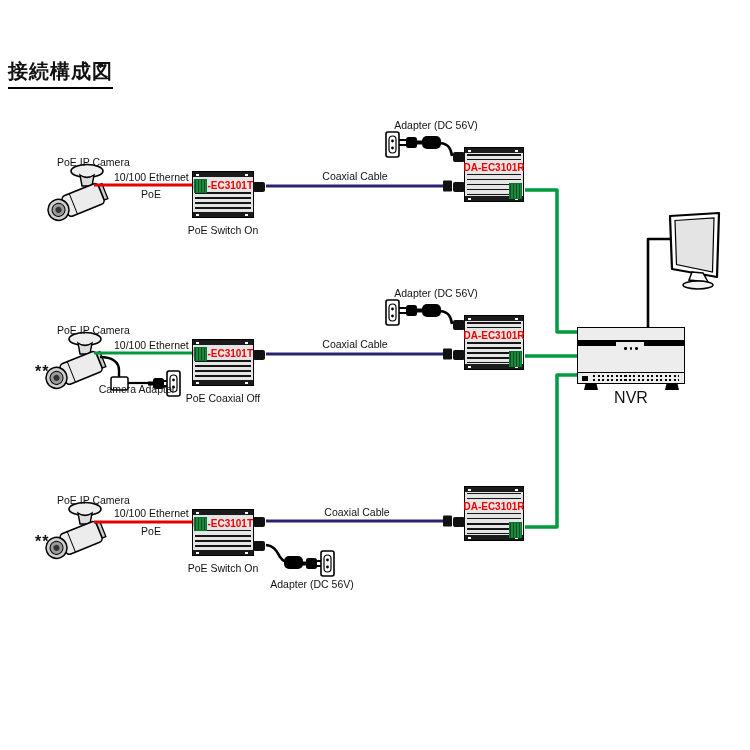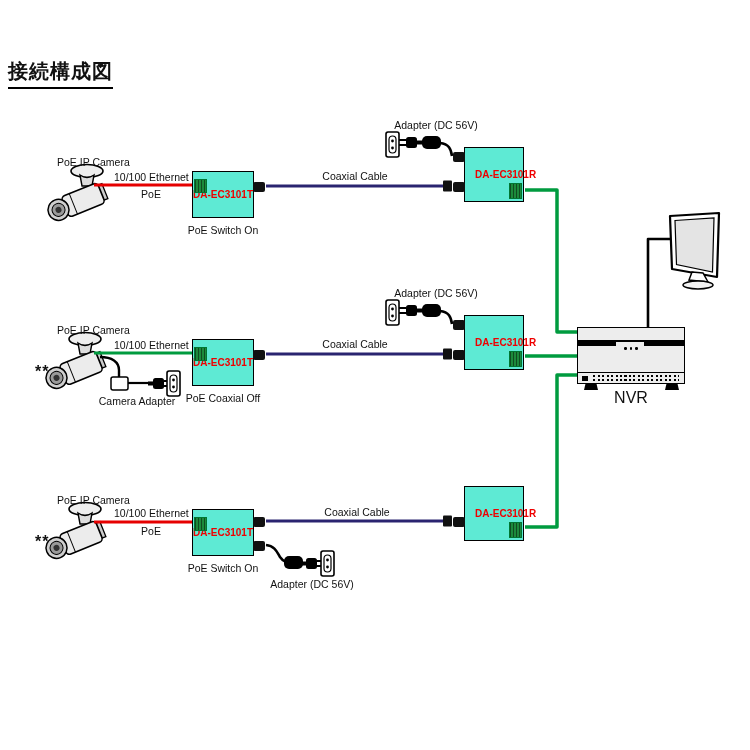--- a/index.html
+++ b/index.html
@@ -7,22 +7,22 @@
          font-family:"Liberation Sans",sans-serif;color:#111;}
   #wires{position:absolute;left:0;top:0;z-index:1;}
   .lbl{position:absolute;z-index:3;font-size:10.5px;line-height:1.15;color:#111;white-space:nowrap;}
   .ctr{text-align:center;}
   .marker{position:absolute;z-index:3;font-size:16px;font-weight:bold;letter-spacing:1px;}
   #title{position:absolute;left:8px;top:58px;z-index:3;font-size:20px;font-weight:bold;
          letter-spacing:1px;border-bottom:2.5px solid #000;padding-bottom:2px;}
   #footnote{position:absolute;left:3px;top:630px;width:746px;z-index:3;font-size:19px;
             font-weight:bold;line-height:1.5;}
   
-  .devbox{position:absolute;z-index:2;background:#5eead4;border:1.5px solid #000;
-          box-sizing:border-box;display:flex;flex-direction:row;align-items:center;}
+  .devbox{position:absolute;z-index:2;background:#e5e5e5;border:1.5px solid #000;
+          box-sizing:border-box;display:flex;flex-direction:column;}
   .tx{width:62px;height:47px;}
   .rx{width:60px;height:55px;}
   .flange{height:5px;background:#1b1b1b;flex:0 0 auto;background-image:
           linear-gradient(#fff,#fff),linear-gradient(#fff,#fff);
           background-size:3px 2px,3px 2px;background-position:3px center,calc(100% - 5px) center;
           background-repeat:no-repeat;}
   .gap{height:2px;flex:0 0 auto;}
   .band{flex:0 0 12px;display:flex;align-items:center;justify-content:center;
         font-size:10px;font-weight:bold;color:#ee0000;white-space:nowrap;}
   .fins{flex:1;margin:1px 2px;background:repeating-linear-gradient(180deg,#151515 0 1.5px,transparent 1.5px 5px);}
@@ -233,21 +233,21 @@
   <div class="lbl" style="left:57px;top:156px;">PoE IP Camera</div>
   <div class="lbl ctr" style="left:114px;top:171px;width:74px;">10/100 Ethernet</div>
   <div class="lbl ctr" style="left:114px;top:188px;width:74px;">PoE</div>
   <div class="lbl ctr" style="left:178px;top:224px;width:90px;">PoE Switch On</div>
   <div class="lbl ctr" style="left:300px;top:170px;width:110px;">Coaxial Cable</div>
   <div class="lbl ctr" style="left:381px;top:119px;width:110px;">Adapter (DC 56V)</div>
 
   <div class="marker" style="left:35px;top:363px;">**</div>
   <div class="lbl" style="left:57px;top:324px;">PoE IP Camera</div>
   <div class="lbl ctr" style="left:114px;top:339px;width:74px;">10/100 Ethernet</div>
-  <div class="lbl ctr" style="left:82px;top:395px;width:110px;">Camera Adapter</div>
+  <div class="lbl ctr" style="left:82px;top:383px;width:110px;">Camera Adapter</div>
   <div class="lbl ctr" style="left:178px;top:392px;width:90px;">PoE Coaxial Off</div>
   <div class="lbl ctr" style="left:300px;top:338px;width:110px;">Coaxial Cable</div>
   <div class="lbl ctr" style="left:381px;top:287px;width:110px;">Adapter (DC 56V)</div>
 
   <div class="marker" style="left:35px;top:533px;">**</div>
   <div class="lbl" style="left:57px;top:494px;">PoE IP Camera</div>
   <div class="lbl ctr" style="left:114px;top:507px;width:74px;">10/100 Ethernet</div>
   <div class="lbl ctr" style="left:114px;top:525px;width:74px;">PoE</div>
   <div class="lbl ctr" style="left:178px;top:562px;width:90px;">PoE Switch On</div>
   <div class="lbl ctr" style="left:302px;top:506px;width:110px;">Coaxial Cable</div>

